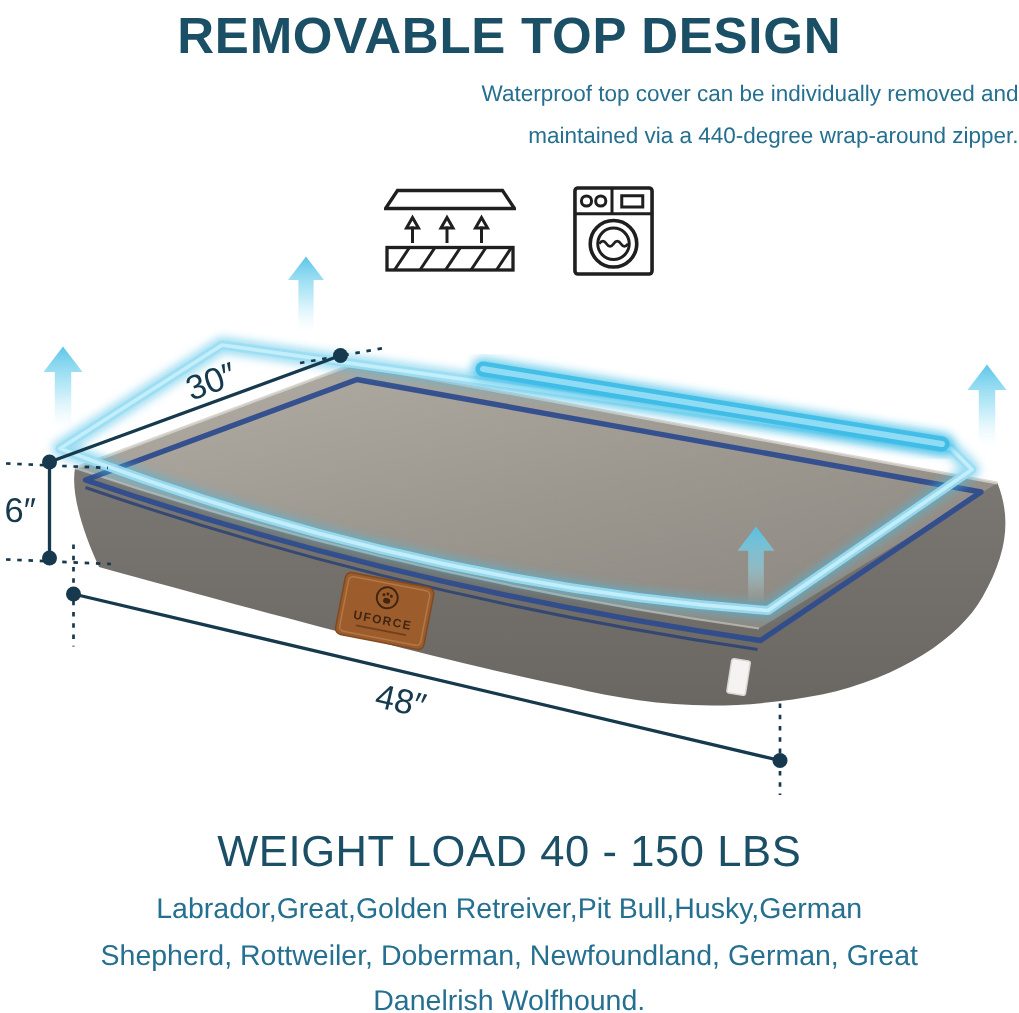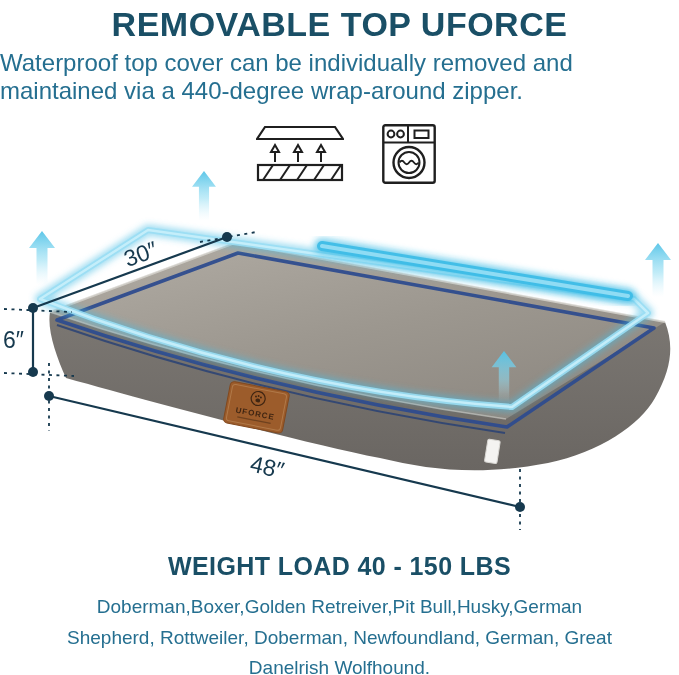--- a/index.html
+++ b/index.html
@@ -1,39 +1,39 @@
 <!DOCTYPE html>
 <html style="--ink: #1a4f66; --teal: #256f90; --dim: #16394e; --glow: #54c4e8; --glow-bright: #2fb4e4; --bed-top: #a09b94; --bed-side: #75716d; --zipper: #2f4d8f; --patch: #9c5c2b;"><head>
 <meta charset="utf-8">
 <style>
   html,body{margin:0;padding:0;background:#ffffff;}
   .page{position:relative;width:679px;height:675px;background:#fff;overflow:hidden;
         font-family:"Liberation Sans", sans-serif;}
   .title{position:absolute;top:5px;left:0;right:0;text-align:center;
          font-size:34px;font-weight:bold;letter-spacing:.5px;color:var(--ink);}
-  .subtitle{position:absolute;top:49px;left:0;right:0;text-align:left;
-            font-size:24px;line-height:28px;color:var(--teal);}
+  .subtitle{position:absolute;top:49px;left:0;right:0;text-align:right;
+            font-size:15px;line-height:28px;color:var(--teal);}
   .footer-heading{position:absolute;top:552px;left:0;right:0;text-align:center;
-                  font-size:25px;font-weight:bold;letter-spacing:.4px;color:var(--ink);}
+                  font-size:29px;font-weight:normal;letter-spacing:.4px;color:var(--ink);}
   .footer-text{position:absolute;top:592px;left:0;right:0;text-align:center;
                font-size:19px;line-height:30.5px;color:var(--teal);}
   .icon{position:absolute;}
   .icon path,.icon line,.icon rect,.icon circle,.icon polygon{stroke:#1f1f1f;fill:none;}
   .scene{position:absolute;left:0;top:0;}
   .dim-line{stroke:var(--dim);stroke-width:2.2;fill:none;}
   .dim-dash{stroke:var(--dim);stroke-width:1.8;fill:none;stroke-dasharray:3 4.5;}
   .dim-dot{fill:var(--dim);}
   .dim-text{fill:var(--dim);font-size:23px;font-family:"Liberation Sans",sans-serif;}
 </style>
 </head>
 <body>
 
 <div class="page">
 
-  <div class="title">REMOVABLE TOP UFORCE</div>
+  <div class="title">REMOVABLE TOP DESIGN</div>
 
   <div class="subtitle">
     <div>Waterproof top cover can be individually removed and</div>
     <div>maintained via a 440-degree wrap-around zipper.</div>
   </div>
 
   <svg class="icon" style="left:256px;top:124px" width="88" height="58" viewBox="0 0 88 58">
     <polygon points="9,3 79,3 87,15 1,15" stroke-width="2.2"></polygon>
     <g stroke-width="2">
       <line x1="19" y1="38" x2="19" y2="27"></line>
@@ -155,18 +155,18 @@
 
       <text class="dim-text" x="141" y="262" text-anchor="middle" transform="rotate(-20 141 255)">30″</text>
       <text class="dim-text" x="3" y="348" font-size="22">6″</text>
       <text class="dim-text" x="267" y="475" text-anchor="middle" transform="rotate(13 267 468)">48″</text>
     </g>
   </svg>
 
   <div class="footer-heading">WEIGHT LOAD 40 - 150 LBS</div>
 
   <div class="footer-text">
-    <div>Doberman,Boxer,Golden Retreiver,Pit Bull,Husky,German</div>
+    <div>Labrador,Great,Golden Retreiver,Pit Bull,Husky,German</div>
     <div>Shepherd, Rottweiler, Doberman, Newfoundland, German, Great</div>
     <div>Danelrish Wolfhound.</div>
   </div>
 
 </div>
 
 </body></html>

